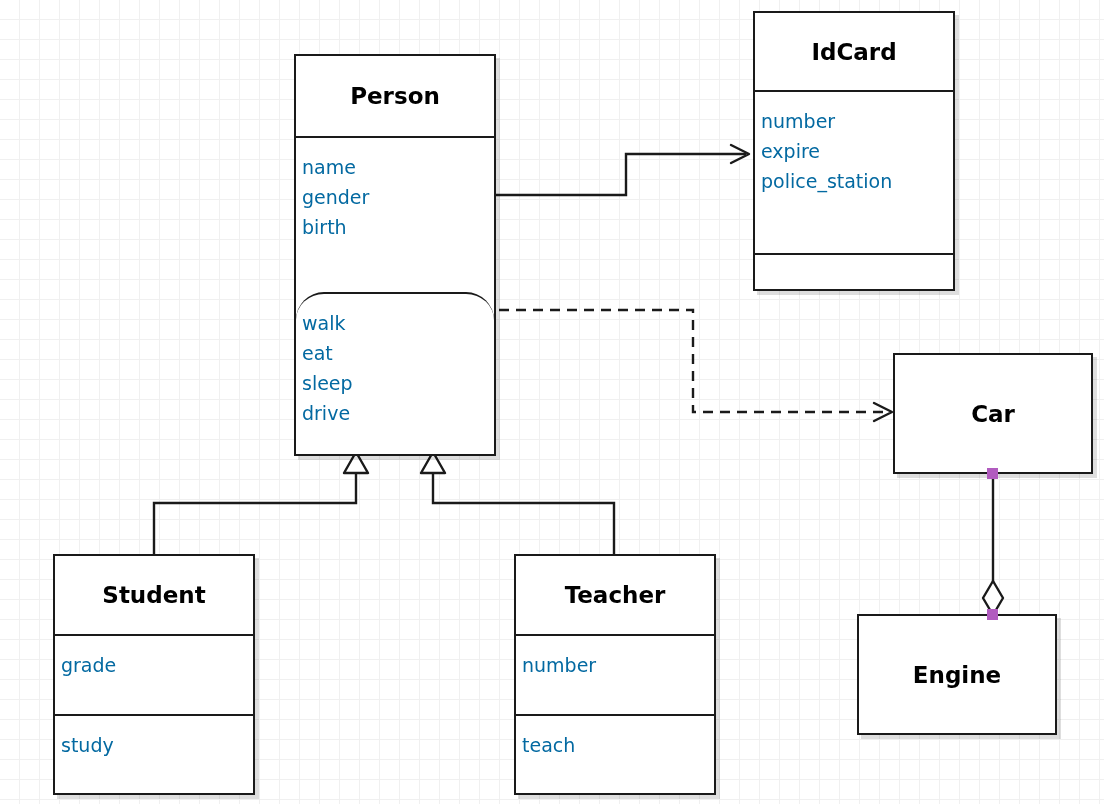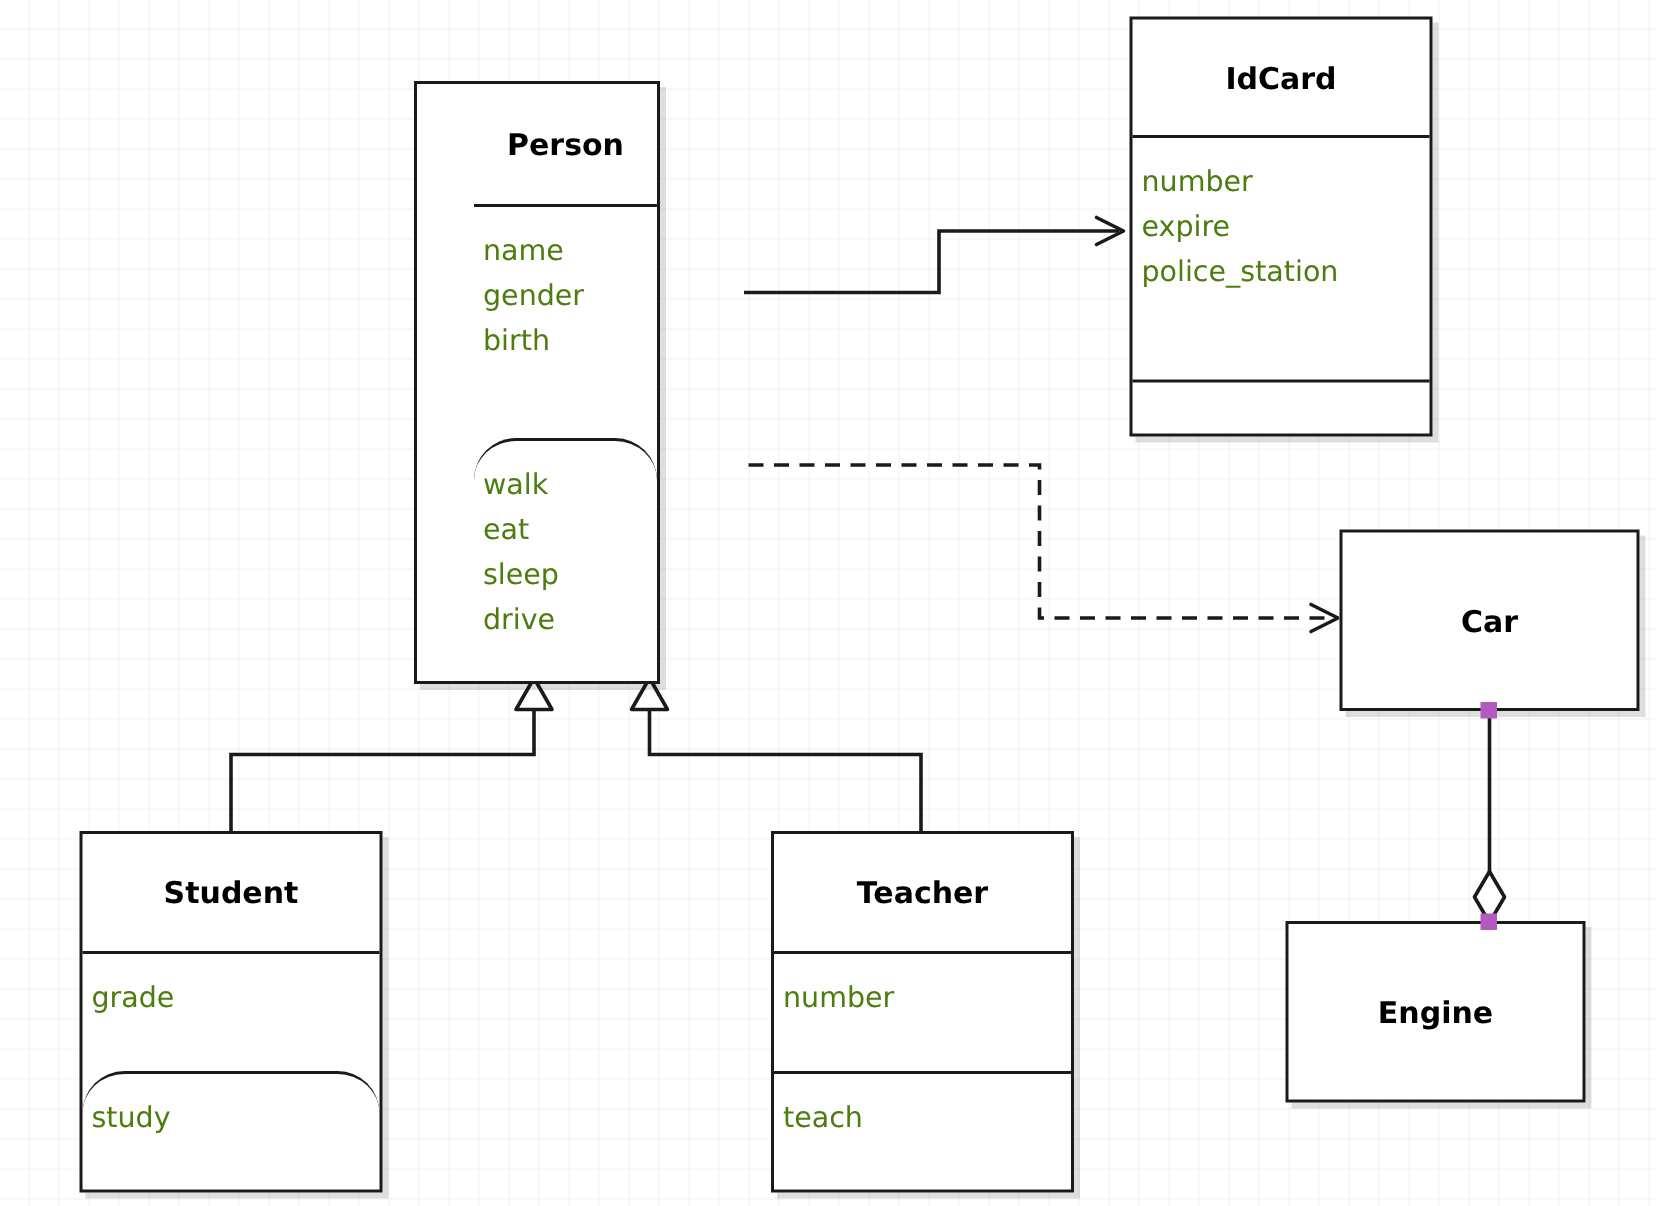--- a/index.html
+++ b/index.html
@@ -31,34 +31,34 @@
     position: absolute;
     box-sizing: border-box;
     background: #ffffff;
     border: 2px solid #1a1a1a;
     box-shadow: 4px 4px 0 rgba(0,0,0,0.13);
     display: flex;
     flex-direction: column;
   }
   .cls-name {
     font-weight: bold;
-    font-size: 20px;
+    font-size: 23px;
     color: #000000;
     text-align: center;
     display: flex;
     align-items: center;
     justify-content: center;
     box-sizing: border-box;
   }
   .cls-compartment {
     border-top: 2px solid #1a1a1a;
     box-sizing: border-box;
     padding: 14px 6px 6px 6px;
     font-size: 19px;
-    color: #4d7c0f;
+    color: #0369a1;
     line-height: 1.58;
   }
   .cls-compartment.empty { padding: 0; }
   .member { white-space: nowrap; }
   .handle {
     position: absolute;
     width: 11px;
     height: 11px;
     background: #b15bbf;
     z-index: 5;
@@ -93,21 +93,21 @@
 
     <g>
       <path d="M 993 474 L 993 582" fill="none" stroke="#1a1a1a" stroke-width="2.4"></path>
       <path d="M 993 581 L 1003 598 L 993 615 L 983 598 Z" fill="#ffffff" stroke="#1a1a1a" stroke-width="2.4" stroke-linejoin="round"></path>
     </g>
   </svg>
 
   <div class="handle" style="left:987px; top:468px;"></div>
   <div class="handle" style="left:987px; top:609px;"></div>
 
-  <div class="uml-class" style="left:276px; top:54px; width:164px; height:402px;padding-left:38px;">
+  <div class="uml-class" style="left:294px; top:54px; width:202px; height:402px;">
     <div class="cls-name" style="height:80px;">Person</div>
     <div class="cls-compartment" style="height:156px;">
       <div class="member">name</div>
       <div class="member">gender</div>
       <div class="member">birth</div>
     </div>
     <div class="cls-compartment" style="flex:1;border-radius:28px;">
       <div class="member">walk</div>
       <div class="member">eat</div>
       <div class="member">sleep</div>
@@ -131,21 +131,21 @@
 
   <div class="uml-class" style="left:857px; top:614px; width:200px; height:121px;">
     <div class="cls-name" style="flex:1;">Engine</div>
   </div>
 
   <div class="uml-class" style="left:53px; top:554px; width:202px; height:241px;">
     <div class="cls-name" style="height:78px;">Student</div>
     <div class="cls-compartment" style="height:80px;">
       <div class="member">grade</div>
     </div>
-    <div class="cls-compartment" style="flex:1;border-radius:28px;">
+    <div class="cls-compartment" style="flex:1;">
       <div class="member">study</div>
     </div>
   </div>
 
   <div class="uml-class" style="left:514px; top:554px; width:202px; height:241px;">
     <div class="cls-name" style="height:78px;">Teacher</div>
     <div class="cls-compartment" style="height:80px;">
       <div class="member">number</div>
     </div>
     <div class="cls-compartment" style="flex:1;">

